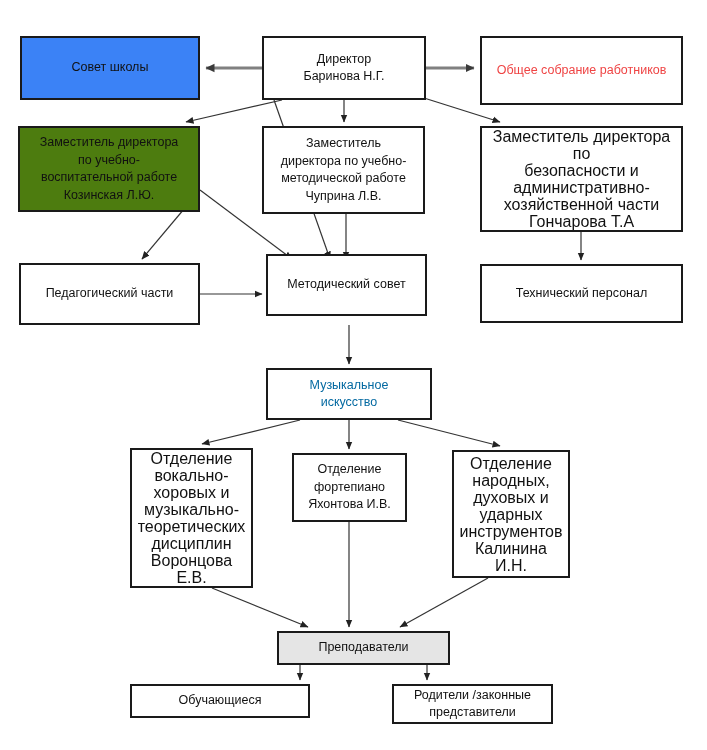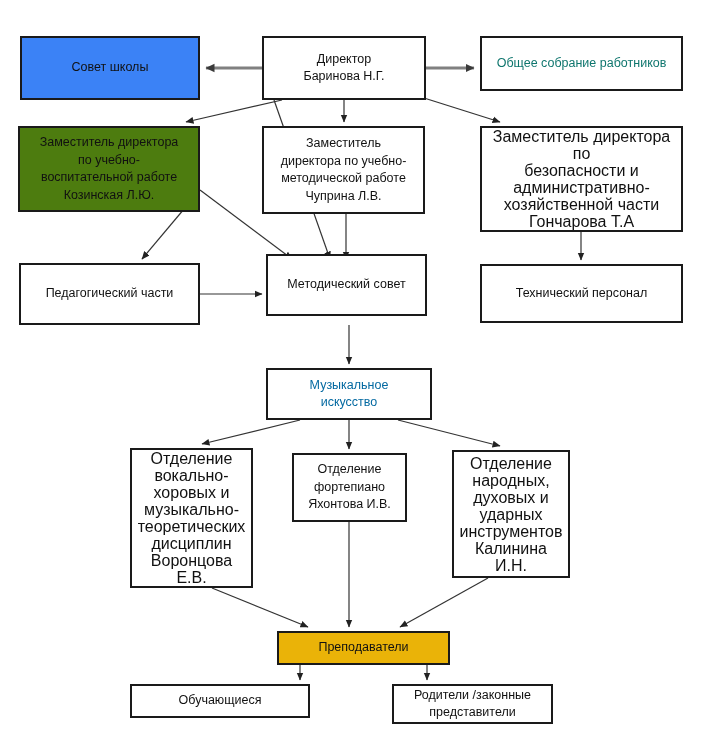--- a/index.html
+++ b/index.html
@@ -74,21 +74,21 @@
         <line x1="349" y1="522" x2="349" y2="627" stroke="#333333" stroke-width="1.2" marker-end="url(#ah-thin)"></line>
         <line x1="488" y1="578" x2="400" y2="627" stroke="#333333" stroke-width="1.2" marker-end="url(#ah-thin)"></line>
         <line x1="300" y1="665" x2="300" y2="680" stroke="#333333" stroke-width="1.2" marker-end="url(#ah-thin)"></line>
         <line x1="427" y1="665" x2="427" y2="680" stroke="#333333" stroke-width="1.2" marker-end="url(#ah-thin)"></line>
       </g>
   </svg>
   <div id="node-layer">
       <div class="node" style="left: 20px; top: 36px; width: 180px; height: 64px; border-color: rgb(26, 26, 26); background: #3b82f6; color: rgb(17, 17, 17);"><span>Совет школы</span></div>
       <div class="node" style="left: 262px; top: 36px; width: 164px; height: 64px; border-color: rgb(26, 26, 26); background: rgb(255, 255, 255); color: rgb(17, 17, 17);"><span>Директор
 Баринова Н.Г.</span></div>
-      <div class="node" style="left: 480px; top: 36px; width: 203px; height: 55px; border-color: rgb(26, 26, 26); background: rgb(255, 255, 255); color: #0f766e;"><span>Общее собрание работников</span></div>
+      <div class="node" style="left: 480px; top: 36px; width: 203px; height: 69px; border-color: rgb(26, 26, 26); background: rgb(255, 255, 255); color: #ef4444;"><span>Общее собрание работников</span></div>
       <div class="node" style="left: 18px; top: 126px; width: 182px; height: 86px; border-color: rgb(26, 26, 26); background: #4d7c0f; color: rgb(17, 17, 17);"><span>Заместитель директора
 по учебно-
 воспитательной работе
 Козинская Л.Ю.</span></div>
       <div class="node" style="left: 262px; top: 126px; width: 163px; height: 88px; border-color: rgb(26, 26, 26); background: rgb(255, 255, 255); color: rgb(17, 17, 17);"><span>Заместитель
 директора по учебно-
 методической работе
 Чуприна Л.В.</span></div>
       <div class="node small" style="left: 480px; top: 126px; width: 203px; height: 106px; border-color: rgb(26, 26, 26); background: rgb(255, 255, 255); color: rgb(17, 17, 17);"><span>Заместитель директора по
 безопасности и
@@ -109,18 +109,18 @@
 Воронцова Е.В.</span></div>
       <div class="node" style="left: 292px; top: 453px; width: 115px; height: 69px; border-color: rgb(26, 26, 26); background: rgb(255, 255, 255); color: rgb(17, 17, 17);"><span>Отделение
 фортепиано
 Яхонтова И.В.</span></div>
       <div class="node small" style="left: 452px; top: 450px; width: 118px; height: 128px; border-color: rgb(26, 26, 26); background: rgb(255, 255, 255); color: rgb(17, 17, 17);"><span>Отделение
 народных,
 духовых и
 ударных
 инструментов
 Калинина И.Н.</span></div>
-      <div class="node" style="left: 277px; top: 631px; width: 173px; height: 34px; border-color: rgb(26, 26, 26); background: #eab308; color: rgb(17, 17, 17);"><span>Преподаватели</span></div>
+      <div class="node" style="left: 277px; top: 631px; width: 173px; height: 34px; border-color: rgb(26, 26, 26); background: #e5e5e5; color: rgb(17, 17, 17);"><span>Преподаватели</span></div>
       <div class="node" style="left: 130px; top: 684px; width: 180px; height: 34px; border-color: rgb(26, 26, 26); background: rgb(255, 255, 255); color: rgb(17, 17, 17);"><span>Обучающиеся</span></div>
       <div class="node" style="left: 392px; top: 684px; width: 161px; height: 40px; border-color: rgb(26, 26, 26); background: rgb(255, 255, 255); color: rgb(17, 17, 17);"><span>Родители /законные
 представители</span></div>
     </div>
 </div>
 
 </body></html>

